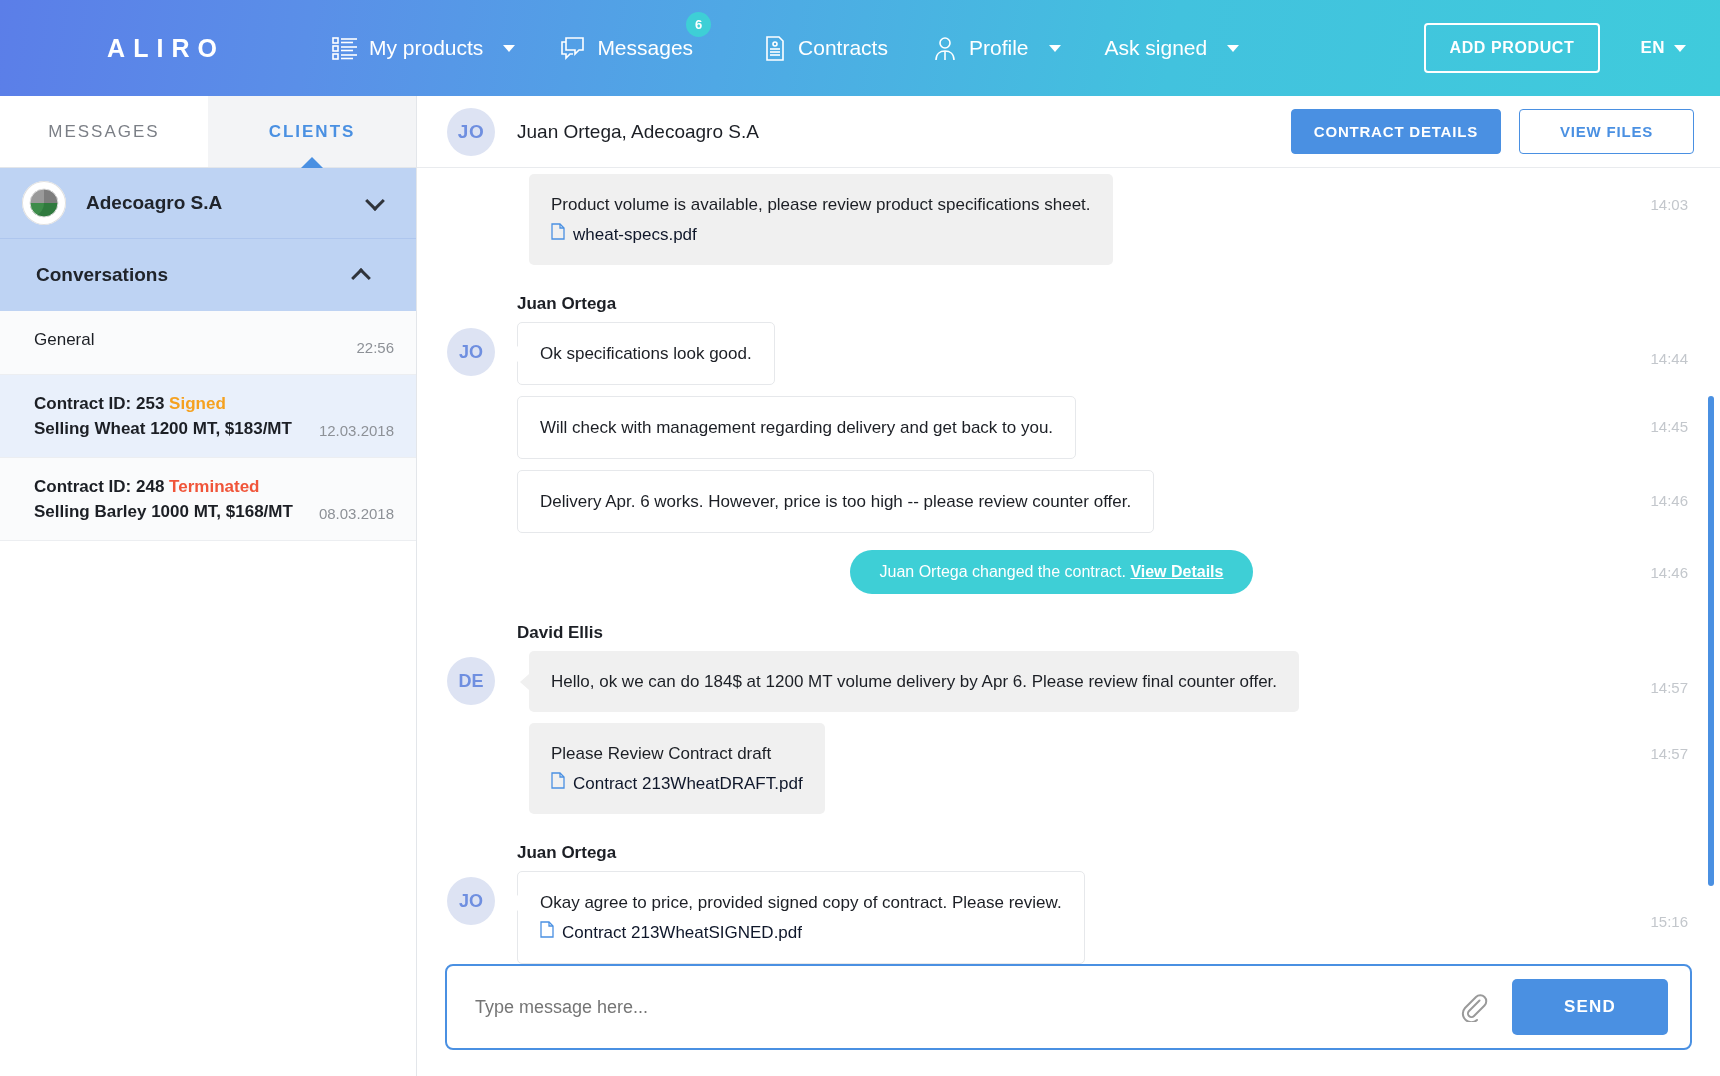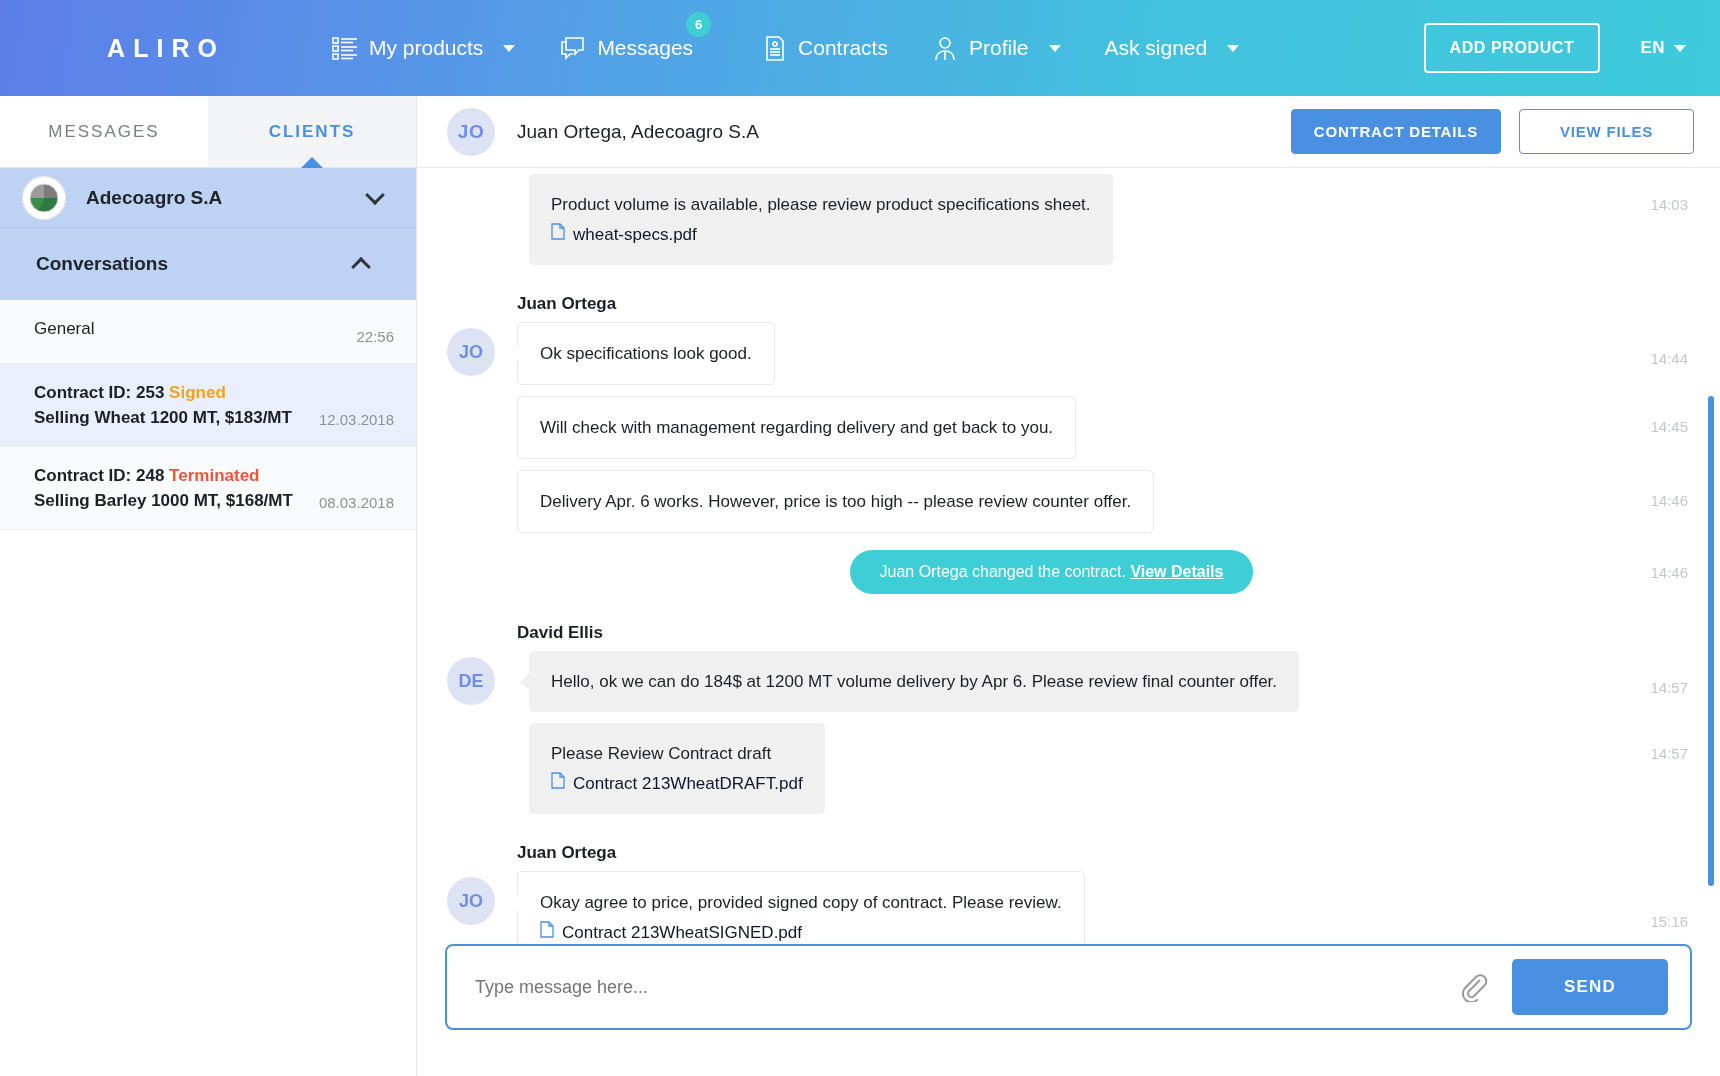--- a/index.html
+++ b/index.html
@@ -70,21 +70,21 @@
   .tab.active:after {
     content: ""; position: absolute; bottom: -1px; left: 50%;
     transform: translateX(-50%);
     width: 0; height: 0;
     border-left: 11px solid transparent;
     border-right: 11px solid transparent;
     border-bottom: 11px solid #4a90e2;
   }
 
   .client-row {
-    height: 60px; background: #bed3f3; display: flex; align-items: center;
+    height: 71px; background: #bed3f3; display: flex; align-items: center;
     padding: 0 22px; cursor: pointer; border-bottom: 1px solid #aec6ee;
   }
   .client-logo {
     width: 44px; height: 44px; border-radius: 50%; background: #fff;
     margin-right: 20px; position: relative; overflow: hidden;
     display:flex; align-items:center; justify-content:center;
     box-shadow: 0 0 0 1px #e0e0e0 inset;
   }
   .client-name { font-size: 19px; font-weight: bold; color: #20242b; flex: 1; }
   .chev {
@@ -189,21 +189,21 @@
   }
   .syspill u { font-weight: bold; }
 
   .scrollbar {
     position: absolute; right: 6px; top: 228px; width: 6px; height: 490px;
     background: #4a90e2; border-radius: 3px; cursor: pointer;
   }
 
   
   .composer {
-    position: absolute; left: 0; right: 0; bottom: 0; height: 132px;
+    position: absolute; left: 0; right: 0; bottom: 0; height: 112px;
     background: #fff; padding: 0 28px 22px 28px;
   }
   .composer-box {
     height: 86px; border: 2px solid #4a90e2; border-radius: 8px;
     display: flex; align-items: center; padding: 0 22px 0 28px;
   }
   .composer-input {
     flex: 1; border: 0; outline: 0; font-size: 18px; color: #5d6068;
     font-family: "Liberation Sans", sans-serif; background: transparent;
   }

